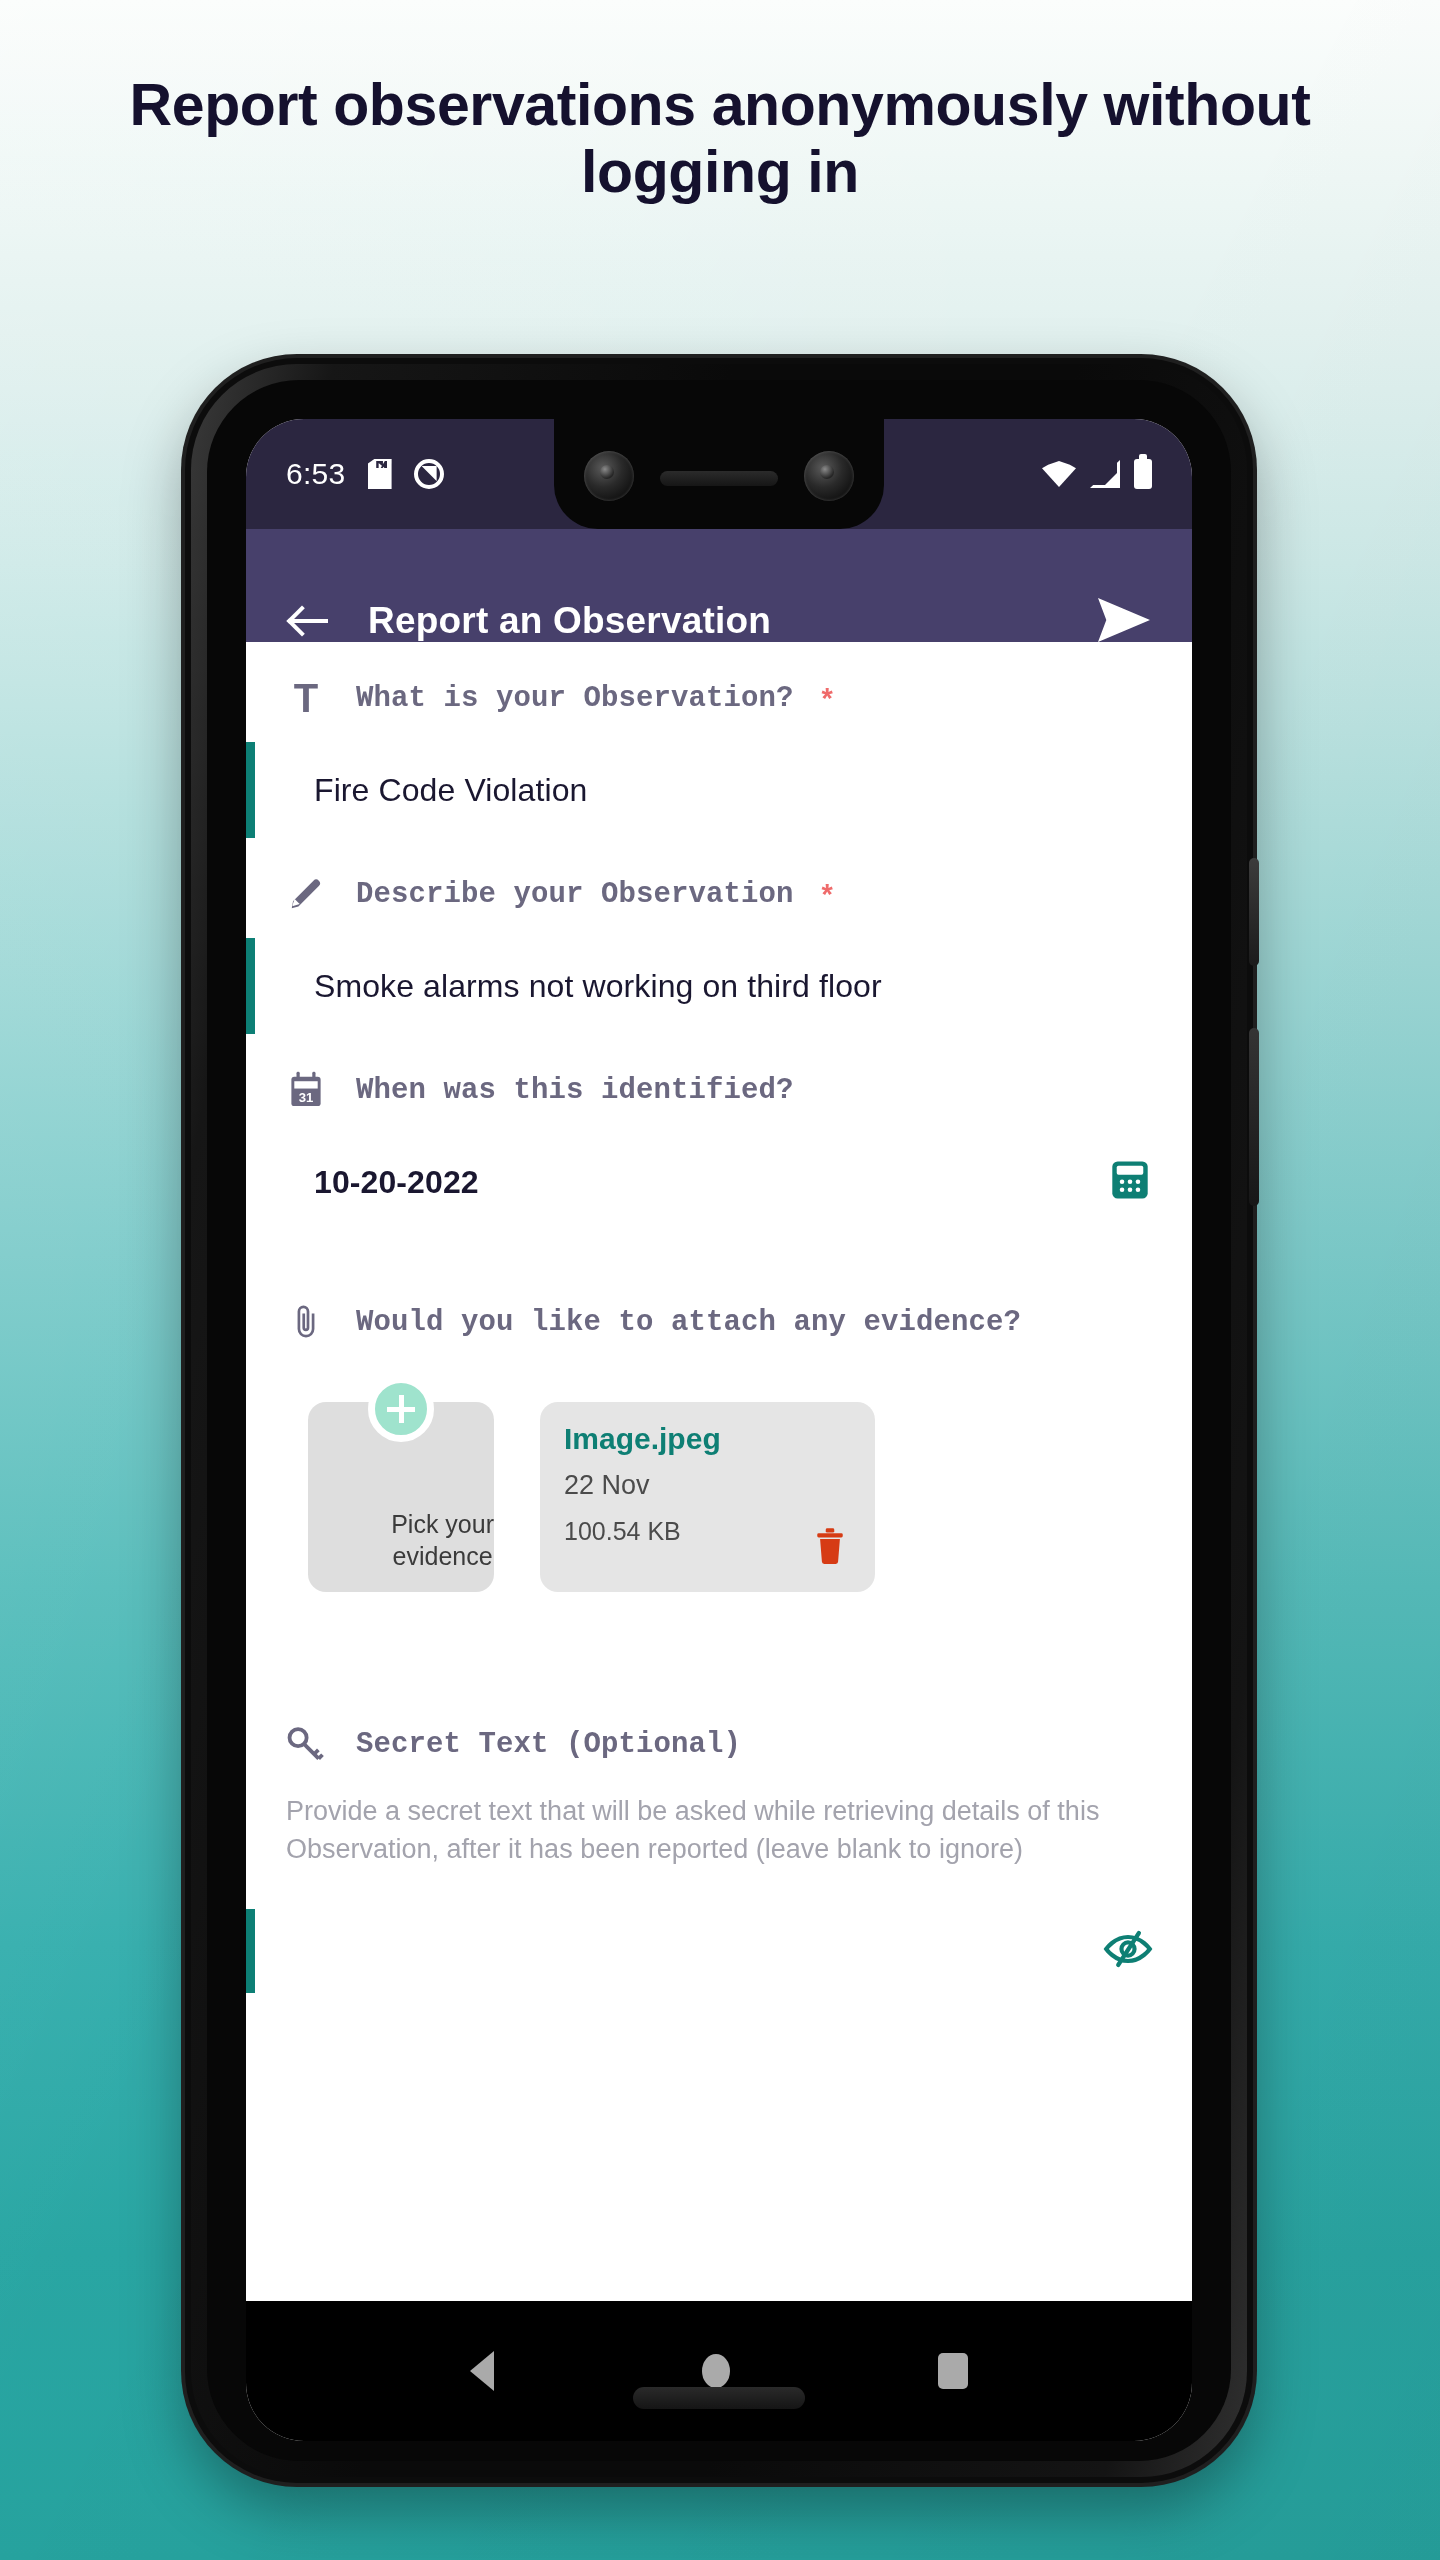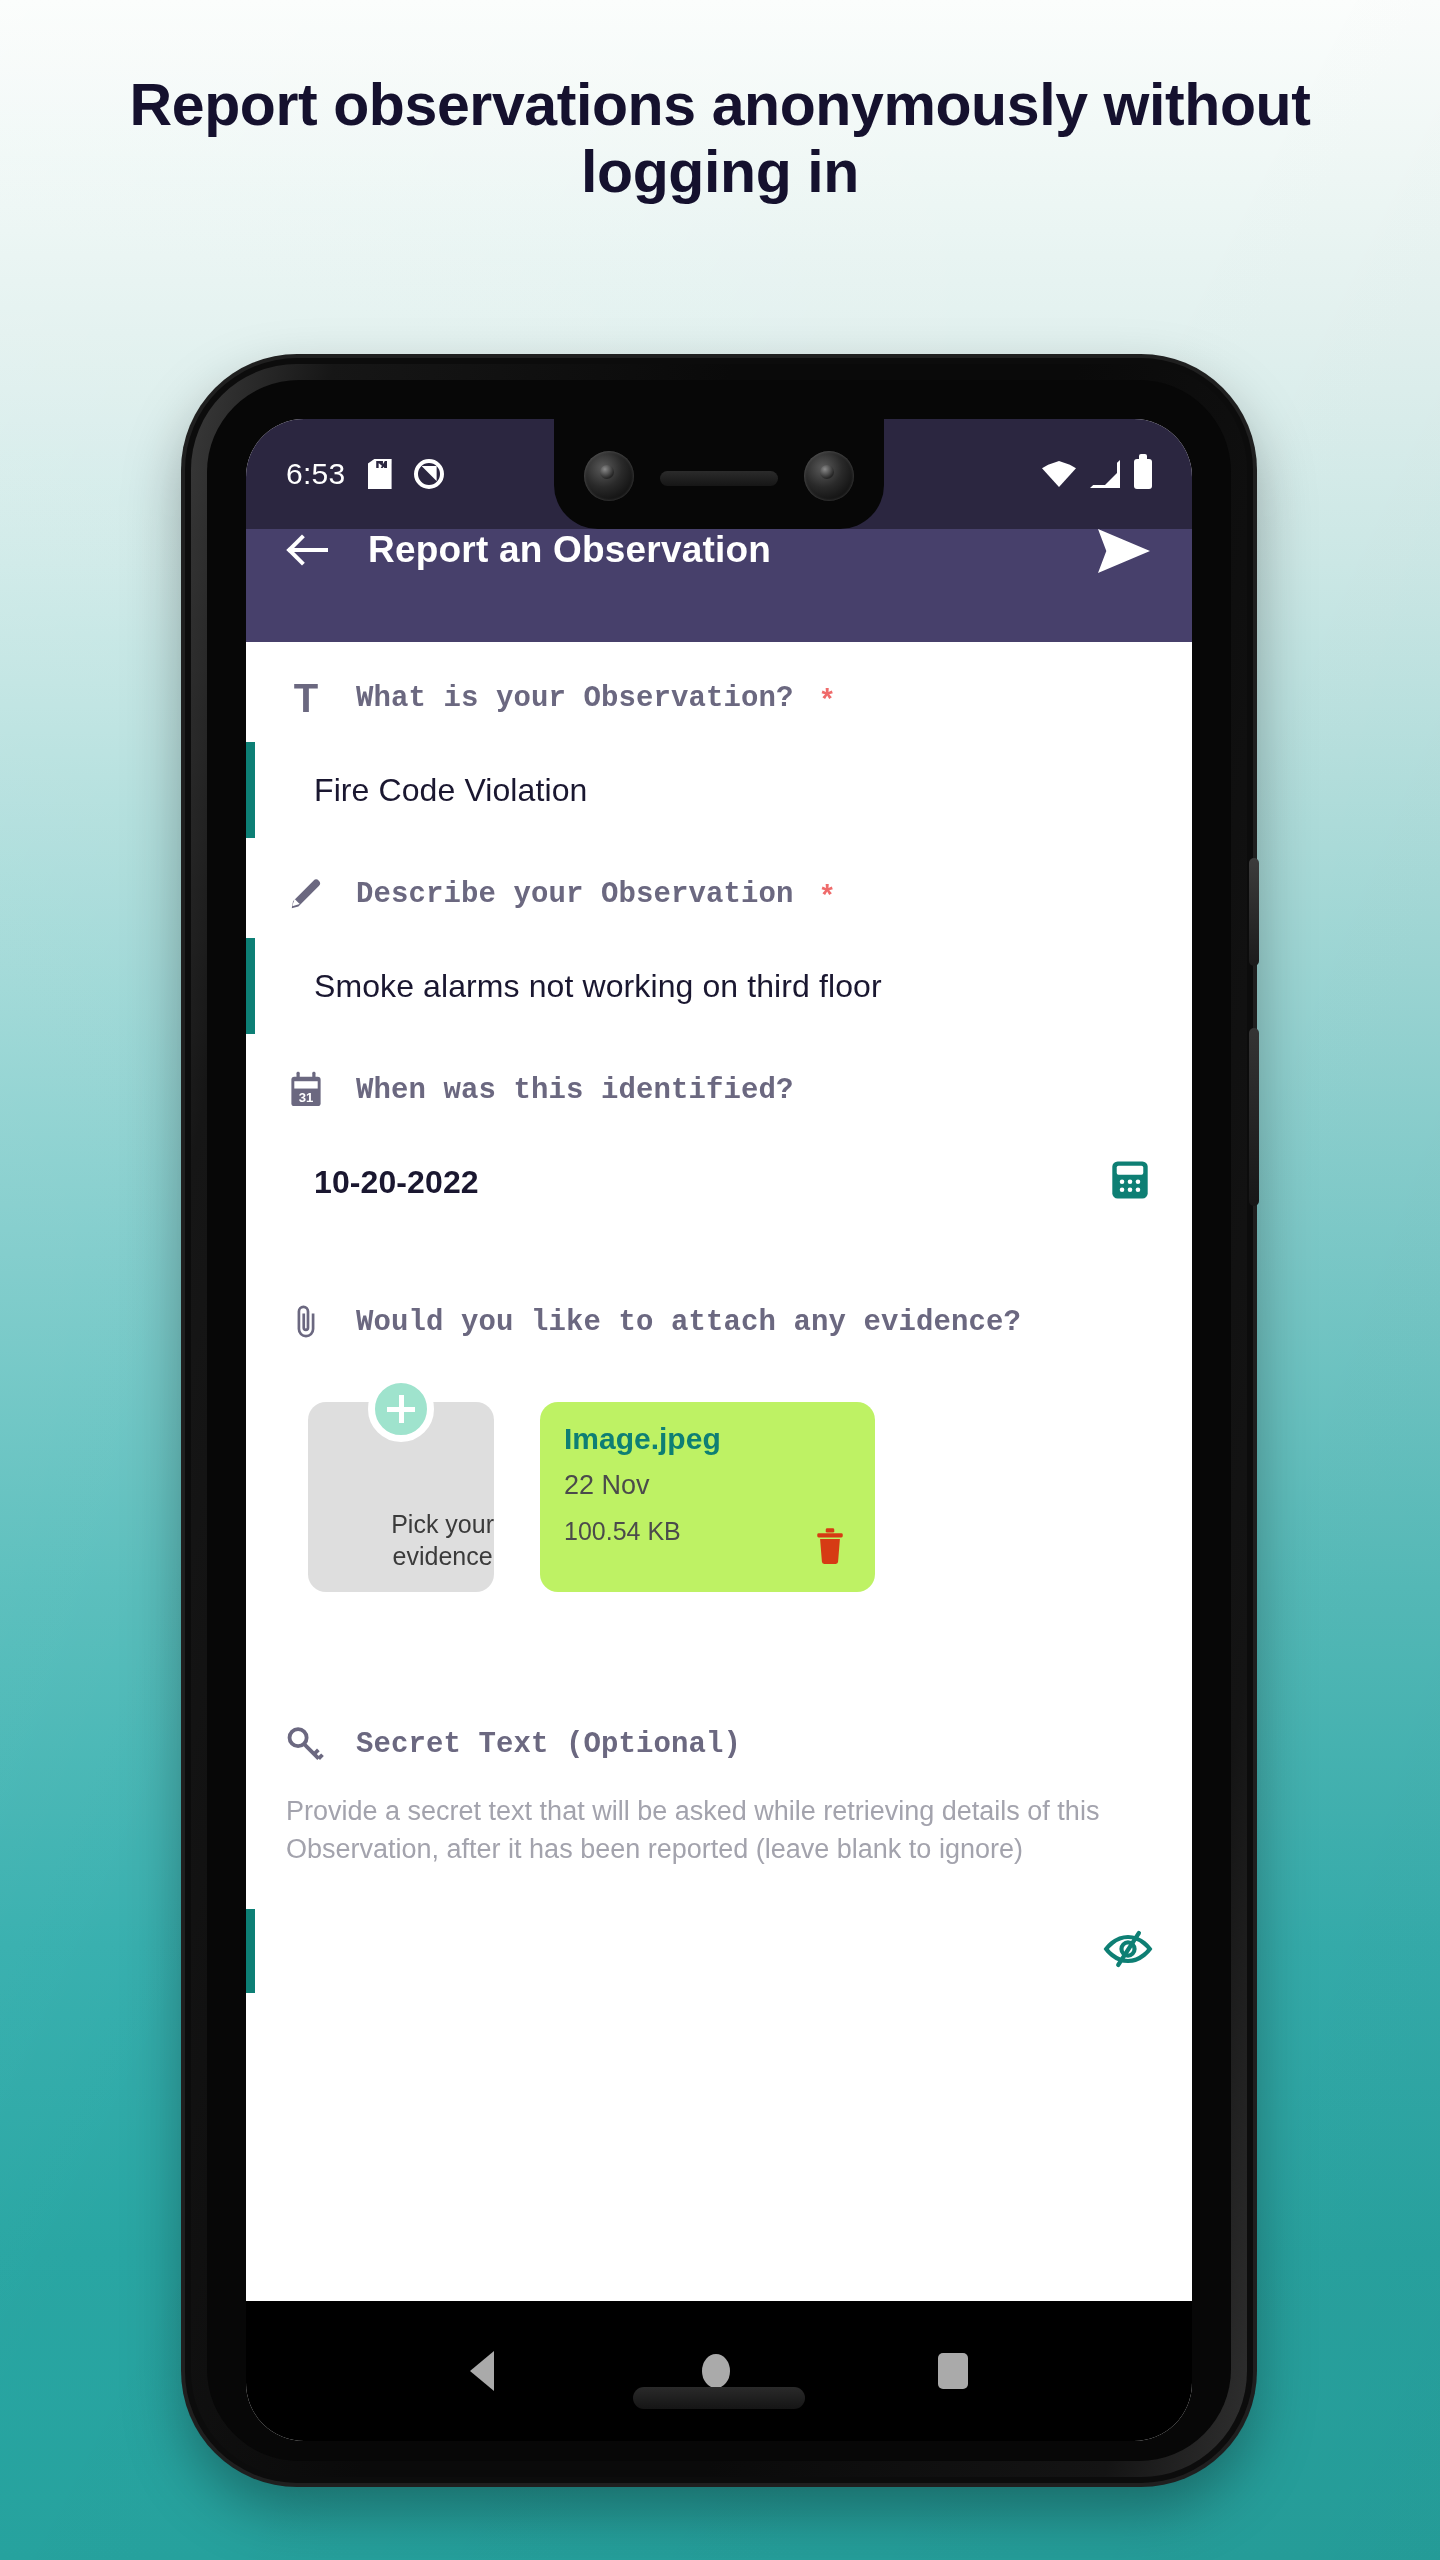--- a/index.html
+++ b/index.html
@@ -166,21 +166,21 @@
   .speaker {
     position:absolute; left:50%; transform:translateX(-50%); top:52px;
     width:118px; height:15px; border-radius:8px;
     background: linear-gradient(180deg,#2b2b2b,#161616);
   }
 
   
   .appbar {
     height:113px;
     background:#47406b;
-    display:flex; align-items:flex-start;
+    display:flex; align-items:flex-end;
     padding:0 42px;
     color:#ffffff;
   }
   .appbar-title {
     font-size:37px; font-weight:bold;
     margin-left:38px; letter-spacing:0.2px;
   }
   .icon-back {
     width:42px; height:42px; position:relative; flex:none;
   }
@@ -282,21 +282,21 @@
     display:flex; align-items:center; justify-content:center;
   }
   .plus-badge::before {
     content:""; position:absolute; width:28px; height:5px; background:#fff;
   }
   .plus-badge::after {
     content:""; position:absolute; width:5px; height:28px; background:#fff;
   }
   .file-card {
     width:335px; height:190px;
-    background:#bef264; border-radius:18px;
+    background:#e5e5e5; border-radius:18px;
     padding:20px 24px 13px 24px;
     position:relative;
   }
   .file-name { font-size:30px; font-weight:bold; color:#0e7f74; }
   .file-date { font-size:27px; color:#4b4b4b; margin-top:14px; }
   .file-size { font-size:25px; color:#4b4b4b; margin-top:16px; }
   .icon-trash {
     position:absolute; right:28px; bottom:26px;
     width:34px; height:40px;
   }

